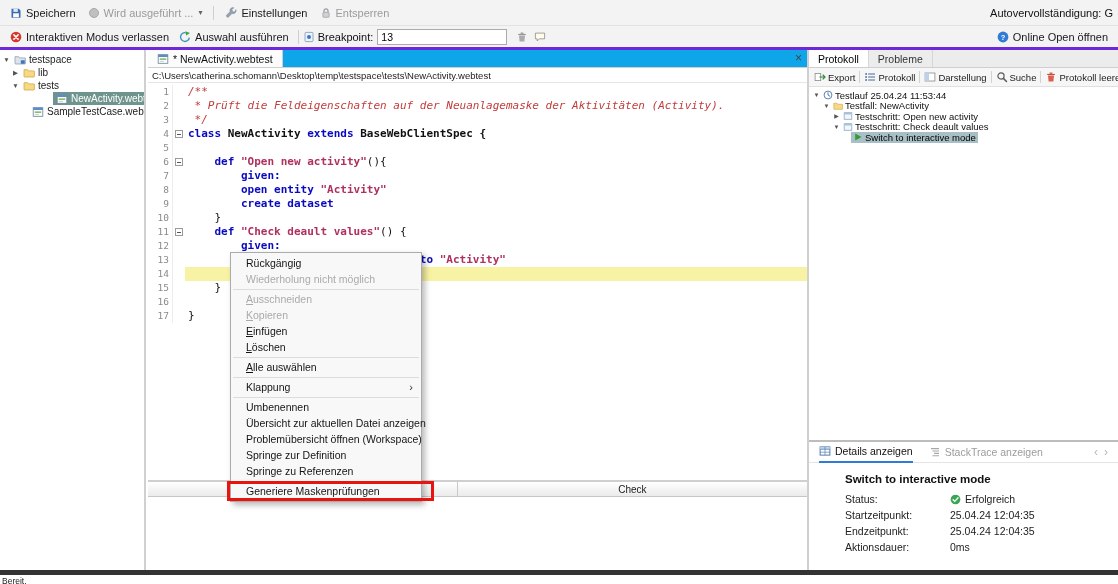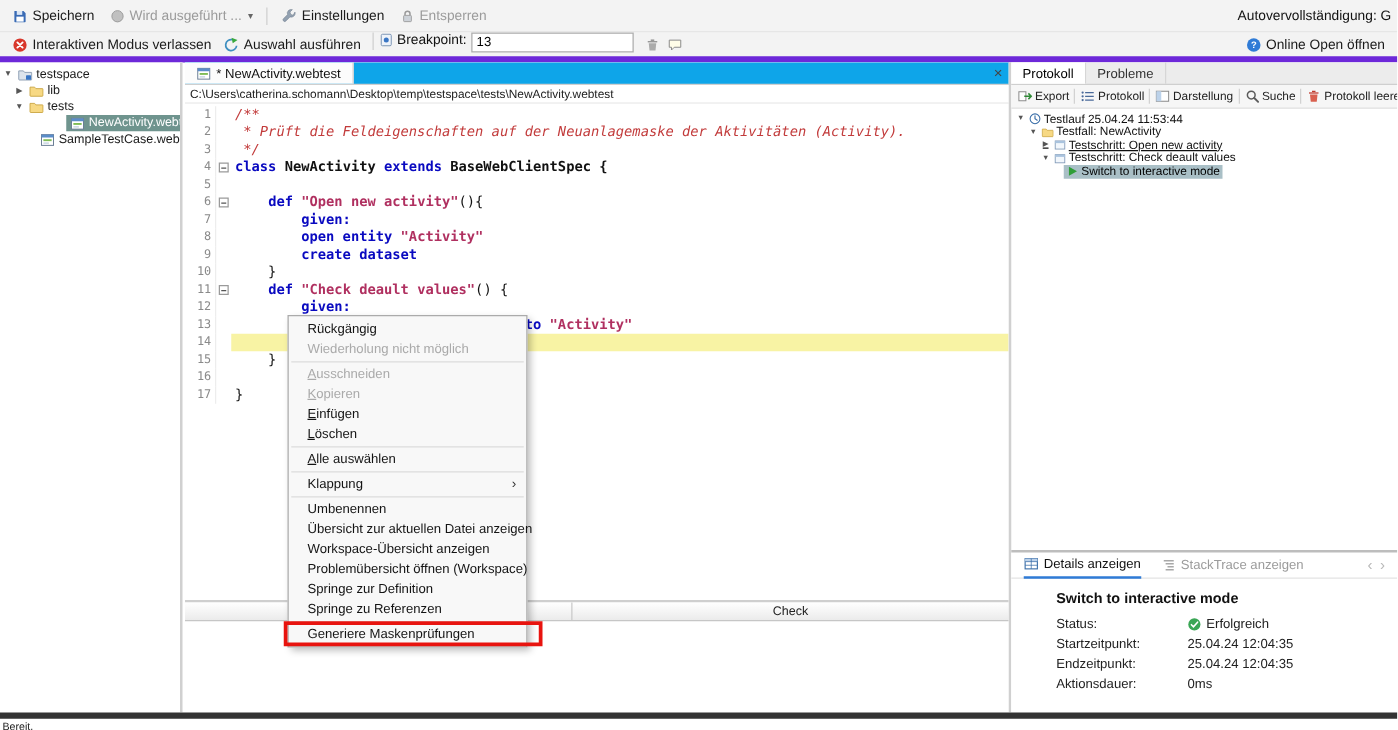--- a/index.html
+++ b/index.html
@@ -2,21 +2,21 @@
 <html style="--accent-selection: #6f948e; --log-selection: #a9bfc6; --keyword: #0909c0; --string: #b03060; --comment: #c23b3b; --line-highlight: #f8f3a4; --annotation-red: #e8140f; --active-tab-underline: #2f7bd6;"><head>
 <meta charset="utf-8">
 <style>
   *{margin:0;padding:0;box-sizing:border-box}
   html,body{width:1118px;height:584px;overflow:hidden}
   body{font-family:"Liberation Sans","DejaVu Sans",sans-serif;background:#fff;color:#111}
   #app{position:relative;width:1118px;height:584px;background:#fff;overflow:hidden}
 
   
   #toolbar1{position:absolute;left:0;top:0;right:0;height:26px;background:#f3f3f3;border-bottom:1px solid #e2e2e2;display:flex;align-items:center;padding:0 5px;font-size:11px}
-  #toolbar2{position:absolute;left:0;top:26px;right:0;height:24px;background:#f3f3f3;border-bottom:5px solid #6d28d9;display:flex;padding:0 5px;font-size:11px}
+  #toolbar2{position:absolute;left:0;top:26px;right:0;height:24px;background:#f3f3f3;border-bottom:3px solid #6d28d9;display:flex;align-items:center;padding:0 5px;font-size:11px}
   #toolbar-main-items{display:flex;align-items:center;gap:2px}
   .tb-item{display:inline-flex;align-items:center;gap:4px;padding:2px 5px;color:#1a1a1a;white-space:nowrap;cursor:default}
   .tb-item.disabled{color:#9b9b9b}
   .tb-sep{width:1px;height:14px;background:#cfcfcf;margin:0 4px;flex:none}
   .tb-right{margin-left:auto;white-space:nowrap}
   .caret{font-size:8px;color:#666;margin-left:1px}
   .tb-label{margin:0 4px 0 3px}
   #bp-input{width:130px;height:16px;border:1px solid #ababab;font-size:10.5px;padding:0 3px;font-family:"Liberation Sans",sans-serif;background:#fff;margin-right:6px}
   .icbtn{padding:2px 3px}
   .ic{width:12px;height:12px;display:inline-block;flex:none}
@@ -458,21 +458,21 @@
           <span class="arrow">▼</span>
           <span class="ltbody">
             <span class="ic">
               <svg viewBox="0 0 12 12">
                 <path d="M1 2.7h3.7l1 1.2H11a.4.4 0 0 1 .4.4v5.1a.6.6 0 0 1-.6.6H1.6a.6.6 0 0 1-.6-.6z" fill="#f7d984" stroke="#c8a23e" stroke-width="0.7"></path>
               </svg>
             </span>
             <span>Testfall: NewActivity</span>
           </span>
         </div>
-        <div class="ltrow" style="padding-left: 23px; text-decoration: underline;">
+        <div class="ltrow" style="padding-left: 23px;">
           <span class="arrow">▶</span>
           <span class="ltbody">
             <span class="ic">
               <svg viewBox="0 0 12 12">
                 <rect x="1.4" y="2.1" width="9.2" height="7.8" fill="#f2f7fc" stroke="#7d96b5" stroke-width="0.8"></rect>
                 <rect x="1.4" y="2.1" width="9.2" height="2.1" fill="#a9c3de"></rect>
               </svg>
             </span>
             <span>Testschritt: Open new activity</span>
           </span>
@@ -572,21 +572,20 @@
       <div class="mi disabled"><u>K</u>opieren</div>
       <div class="mi"><u>E</u>infügen</div>
       <div class="mi"><u>L</u>öschen</div>
       <div class="msep"></div>
       <div class="mi"><u>A</u>lle auswählen</div>
       <div class="msep"></div>
       <div class="mi">Klappung<span class="sub">›</span></div>
       <div class="msep"></div>
       <div class="mi">Umbenennen</div>
       <div class="mi">Übersicht zur aktuellen Datei anzeigen</div>
-      <div class="mi">Workspace-Übersicht anzeigen</div>
       <div class="mi">Problemübersicht öffnen (Workspace)</div>
       <div class="mi">Springe zur Definition</div>
       <div class="mi">Springe zu Referenzen</div>
       <div class="msep"></div>
       <div class="mi annotated">Generiere Maskenprüfungen<div class="redbox"></div></div>
     </div>
 
   <div id="statusbar">
     <span>Bereit.</span>
   </div>

